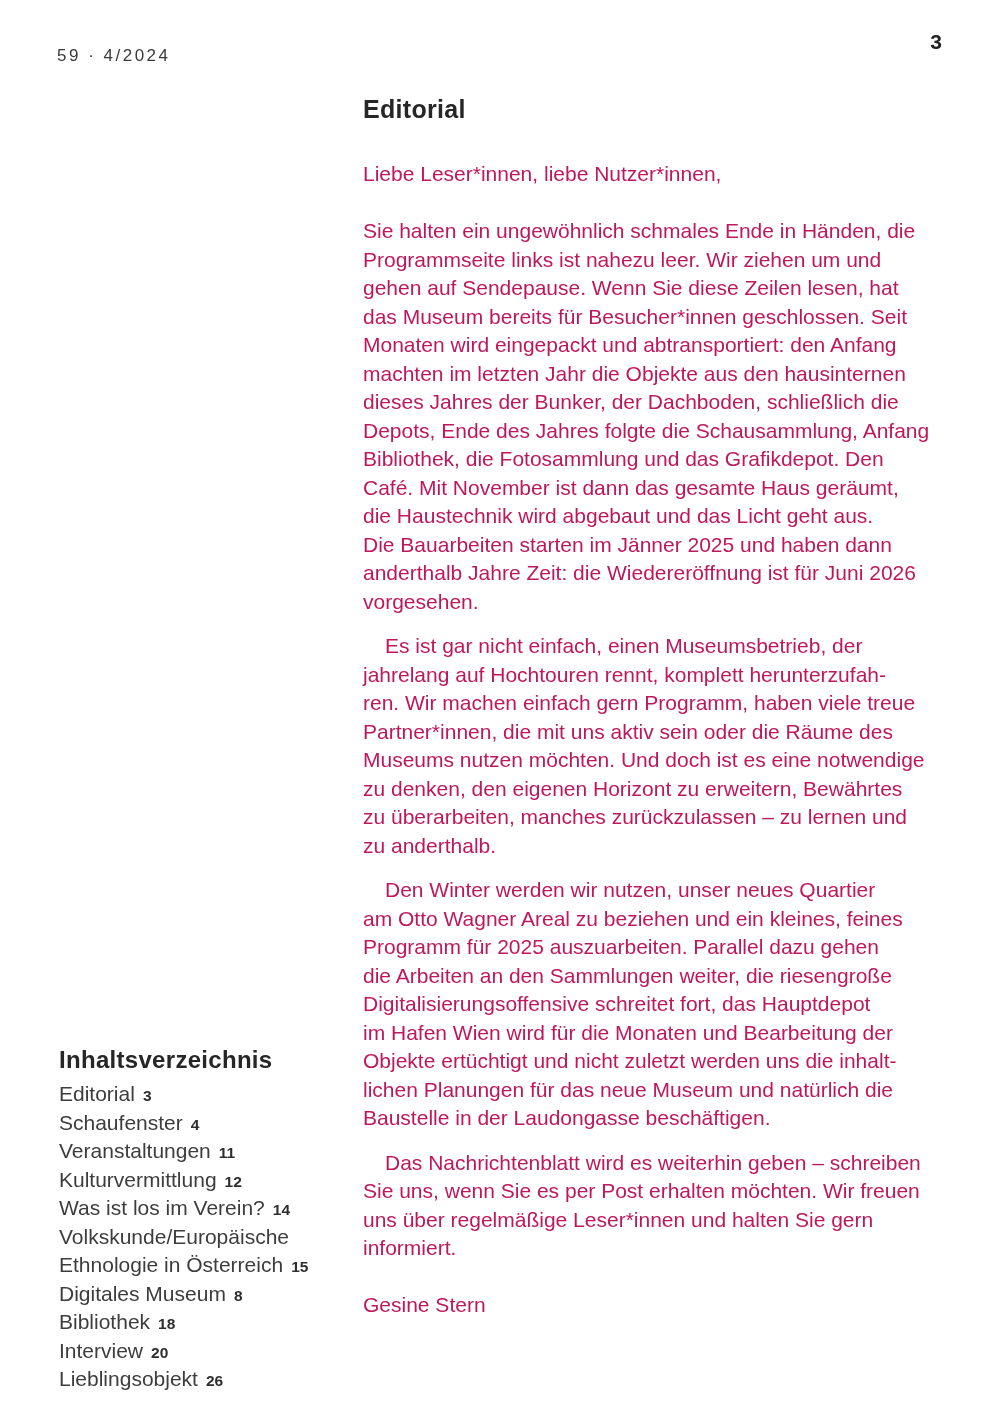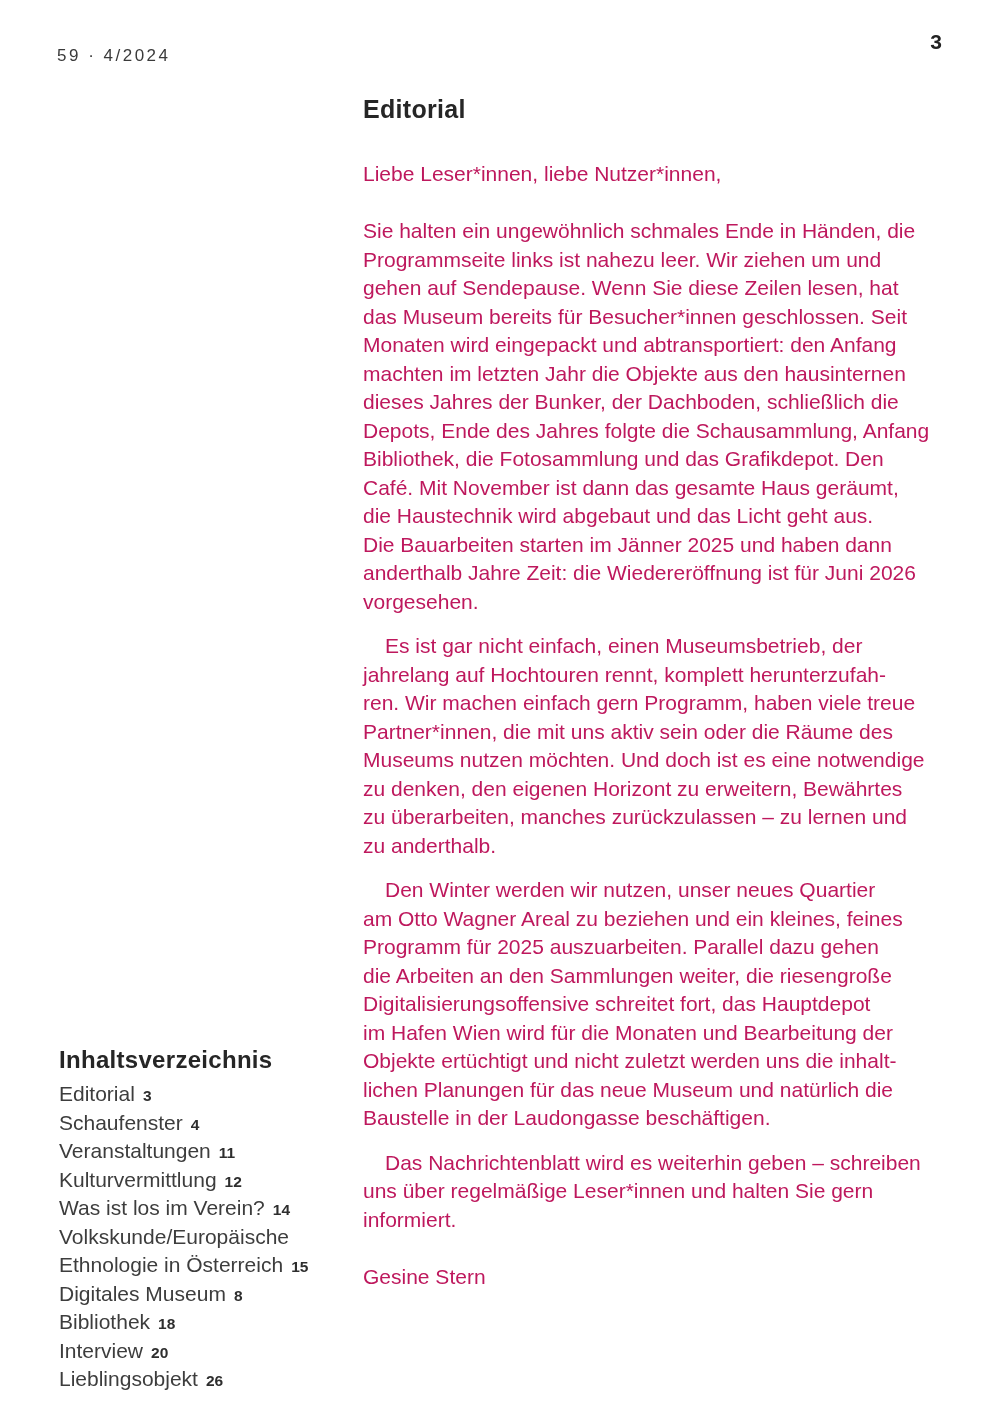--- a/index.html
+++ b/index.html
@@ -122,20 +122,21 @@
     <div class="text-line indent">Den Winter werden wir nutzen, unser neues Quartier</div>
     <div class="text-line">am Otto Wagner Areal zu beziehen und ein kleines, feines</div>
     <div class="text-line">Programm für 2025 auszuarbeiten. Parallel dazu gehen</div>
     <div class="text-line">die Arbeiten an den Sammlungen weiter, die riesengroße</div>
     <div class="text-line">Digitalisierungsoffensive schreitet fort, das Hauptdepot</div>
     <div class="text-line">im Hafen Wien wird für die Monaten und Bearbeitung der</div>
     <div class="text-line">Objekte ertüchtigt und nicht zuletzt werden uns die inhalt-</div>
     <div class="text-line">lichen Planungen für das neue Museum und natürlich die</div>
     <div class="text-line">Baustelle in der Laudongasse beschäftigen.</div>
     <div class="text-line indent">Das Nachrichtenblatt wird es weiterhin geben – schreiben</div>
+    <div class="text-line">Sie uns, wenn Sie es per Post erhalten möchten. Wir freuen</div>
     <div class="text-line">uns über regelmäßige Leser*innen und halten Sie gern</div>
     <div class="text-line">informiert.</div>
     <div class="text-line">&nbsp;</div>
     <div class="text-line">Gesine Stern</div>
   </div>
 
 <div class="toc">
   <div class="toc-title">Inhaltsverzeichnis</div>
   <div id="toc-entries">
       <div class="toc-entry"><span>Editorial</span><span class="toc-page">3</span></div>

